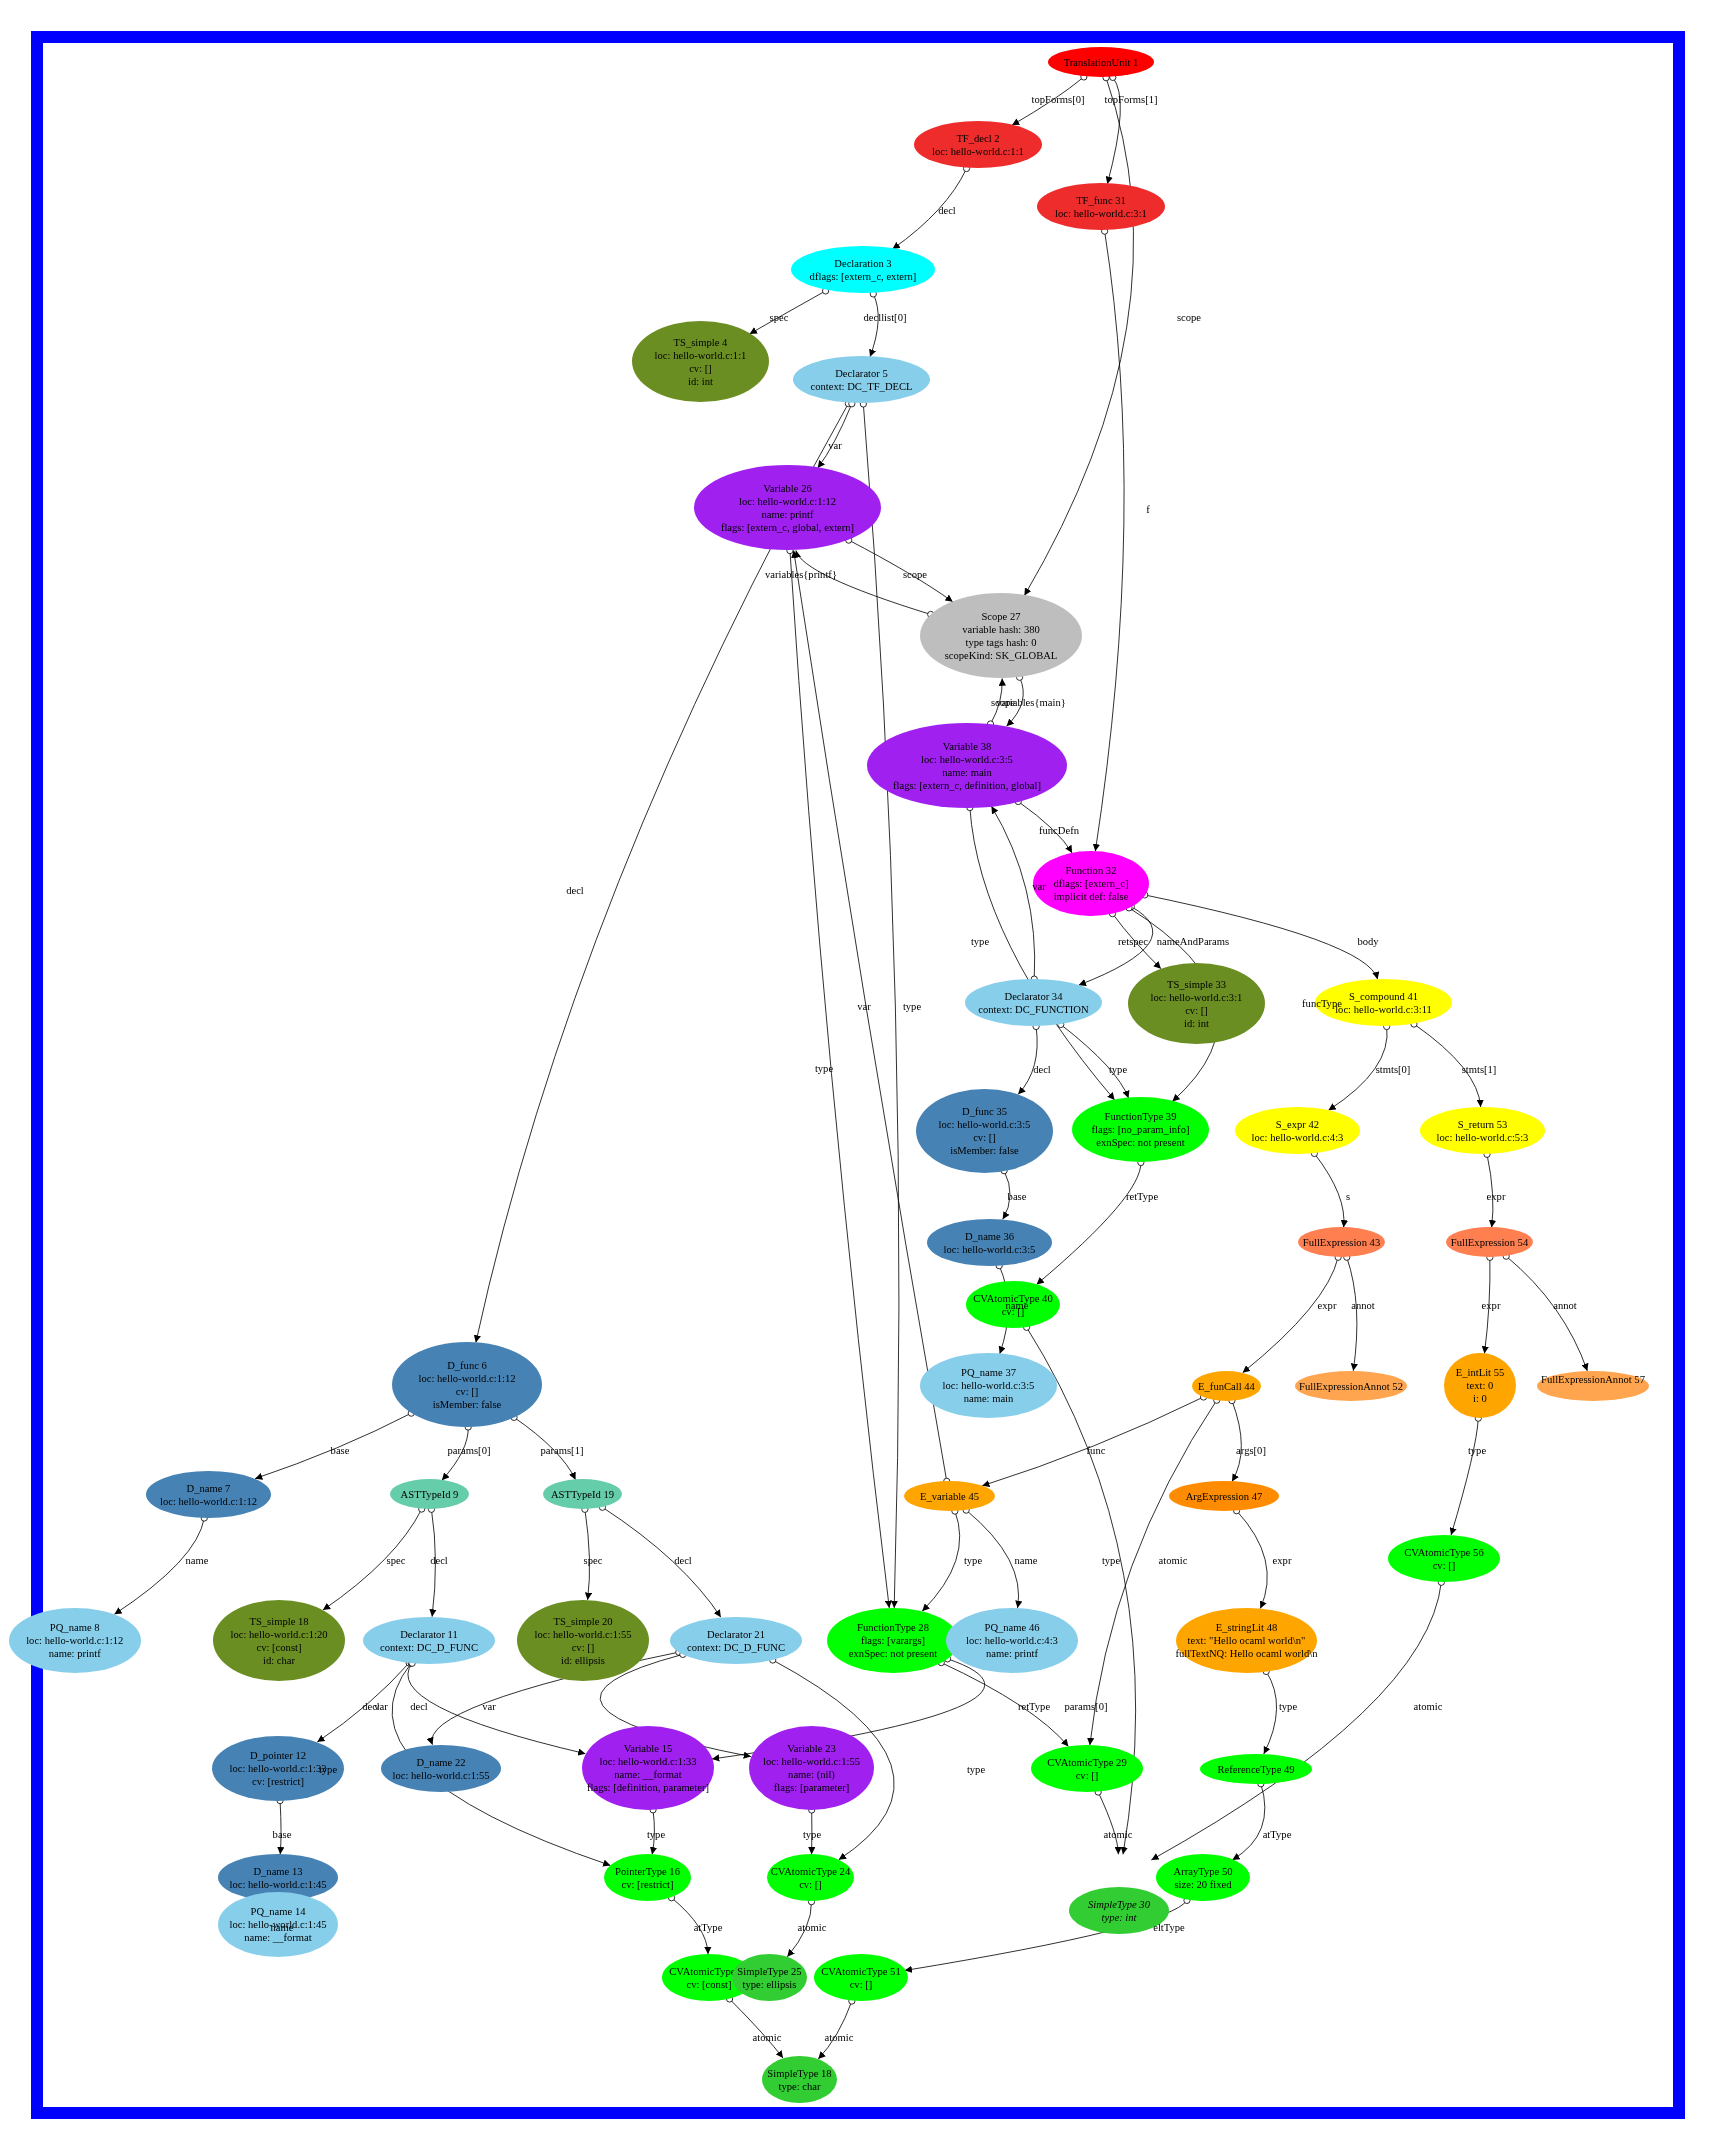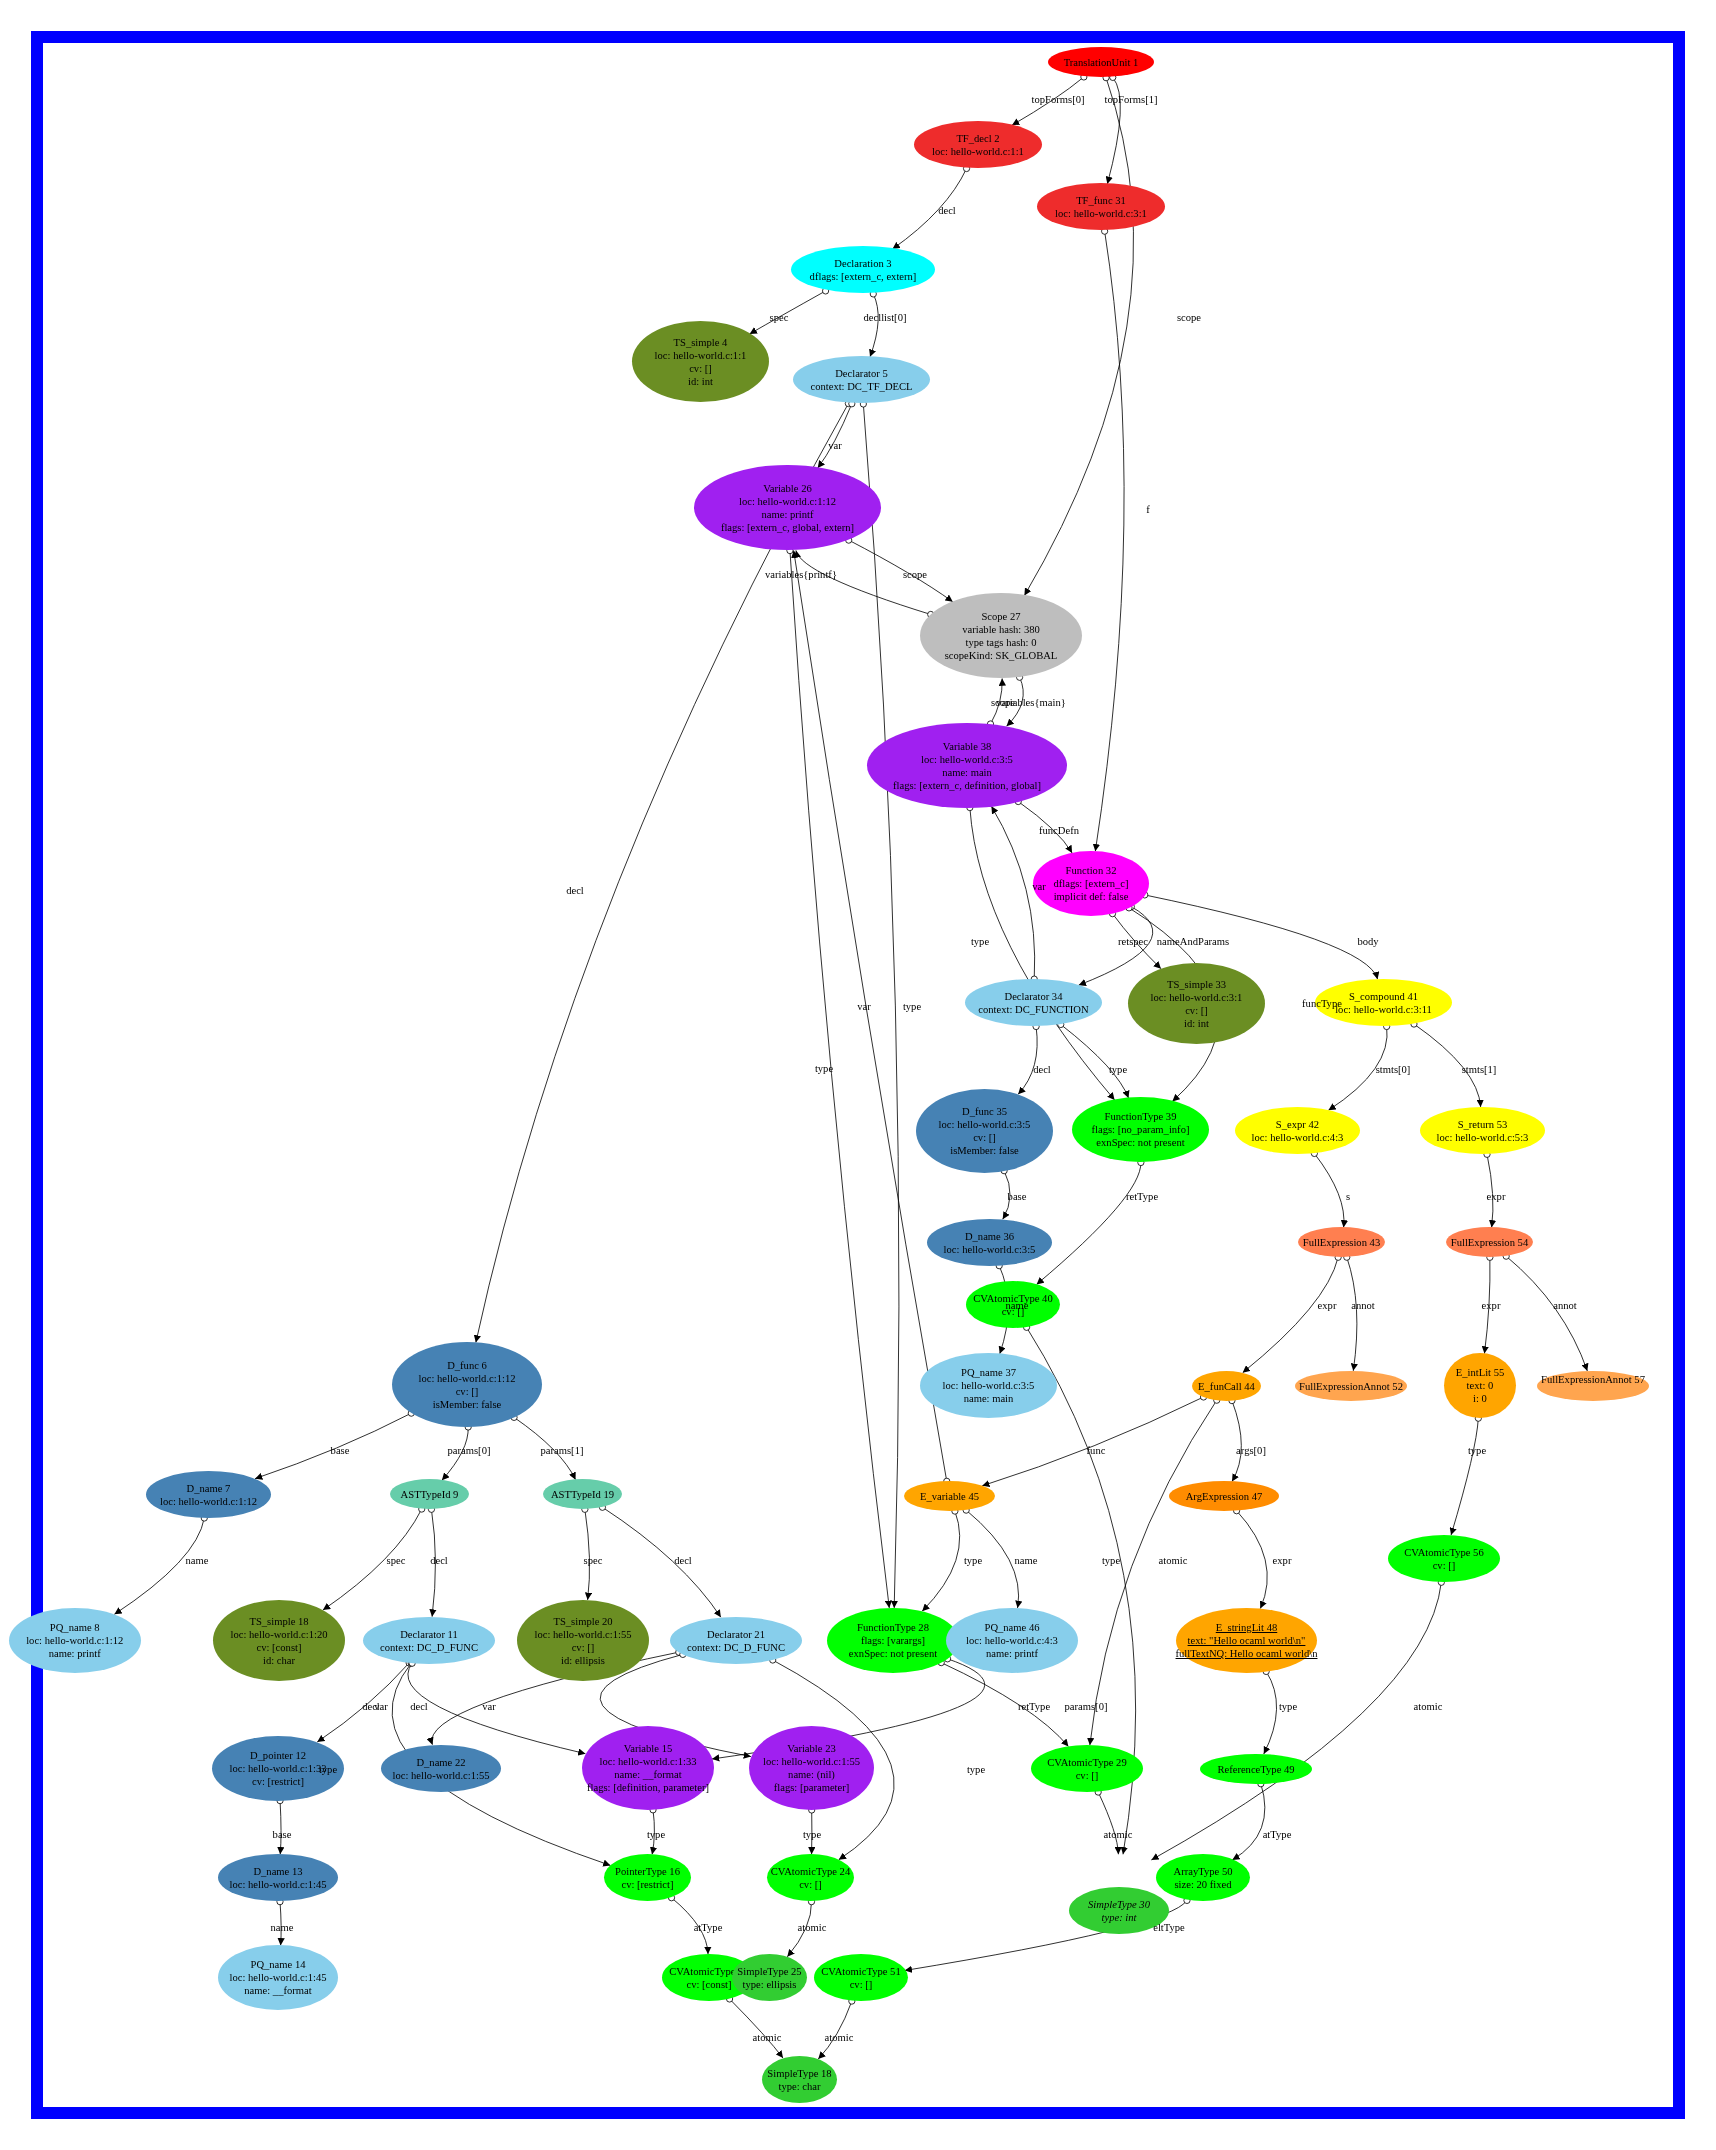--- a/index.html
+++ b/index.html
@@ -349,21 +349,21 @@
     <div class="node" style="left: 827px; top: 1608px; width: 132px; height: 65px; background: rgb(0, 255, 0);">
       <span>FunctionType 28</span>
       <span>flags: [varargs]</span>
       <span>exnSpec: not present</span>
     </div>
     <div class="node" style="left: 946px; top: 1608px; width: 132px; height: 65px; background: rgb(135, 206, 235);">
       <span>PQ_name 46</span>
       <span>loc: hello-world.c:4:3</span>
       <span>name: printf</span>
     </div>
-    <div class="node" style="left: 1176px; top: 1608px; width: 141px; height: 65px; background: rgb(255, 165, 0); text-decoration: underline;">
+    <div class="node" style="left: 1176px; top: 1608px; width: 141px; height: 65px; background: rgb(255, 165, 0);">
       <span>E_stringLit 48</span>
       <span>text: "Hello ocaml world\n"</span>
       <span>fullTextNQ: Hello ocaml world\n</span>
     </div>
     <div class="node" style="left: 212px; top: 1736px; width: 132px; height: 65px; background: rgb(70, 130, 180);">
       <span>D_pointer 12</span>
       <span>loc: hello-world.c:1:33</span>
       <span>cv: [restrict]</span>
     </div>
     <div class="node" style="left: 381px; top: 1745px; width: 120px; height: 47px; background: rgb(70, 130, 180);">
@@ -402,21 +402,21 @@
       <span>cv: []</span>
     </div>
     <div class="node" style="left: 1069px; top: 1887px; width: 100px; height: 47px; background: rgb(50, 205, 50); font-style: italic;">
       <span>SimpleType 30</span>
       <span>type: int</span>
     </div>
     <div class="node" style="left: 1156px; top: 1854px; width: 94px; height: 47px; background: rgb(0, 255, 0);">
       <span>ArrayType 50</span>
       <span>size: 20 fixed</span>
     </div>
-    <div class="node" style="left: 218px; top: 1945px; width: 120px; height: 65px; background: rgb(135, 206, 235);">
+    <div class="node" style="left: 218px; top: 1892px; width: 120px; height: 65px; background: rgb(135, 206, 235);">
       <span>PQ_name 14</span>
       <span>loc: hello-world.c:1:45</span>
       <span>name: __format</span>
     </div>
     <div class="node" style="left: 662px; top: 1954px; width: 94px; height: 47px; background: rgb(0, 255, 0);">
       <span>CVAtomicType 17</span>
       <span>cv: [const]</span>
     </div>
     <div class="node" style="left: 732px; top: 1954px; width: 75px; height: 47px; background: rgb(50, 205, 50);">
       <span>SimpleType 25</span>

